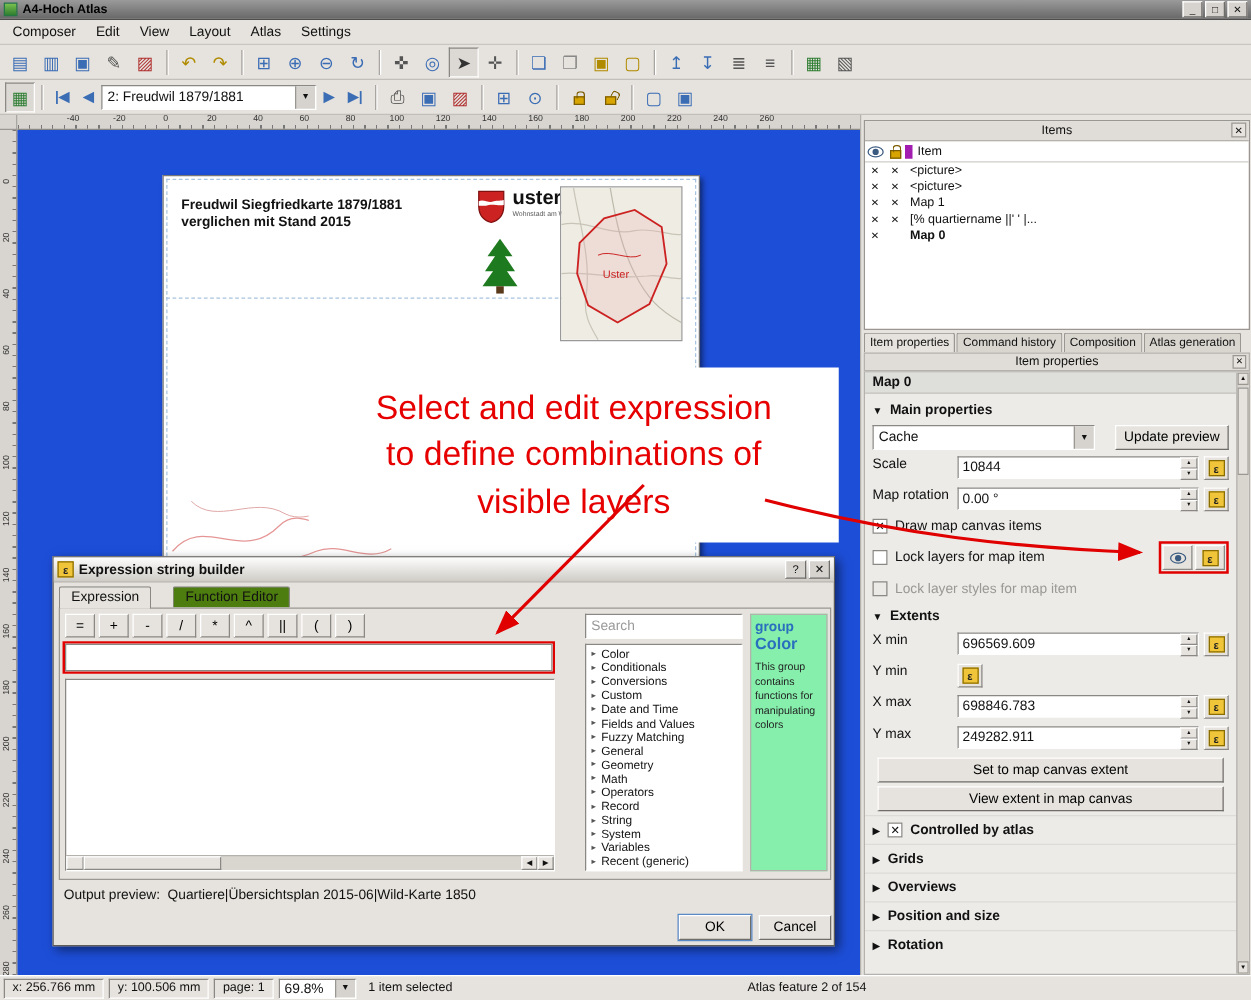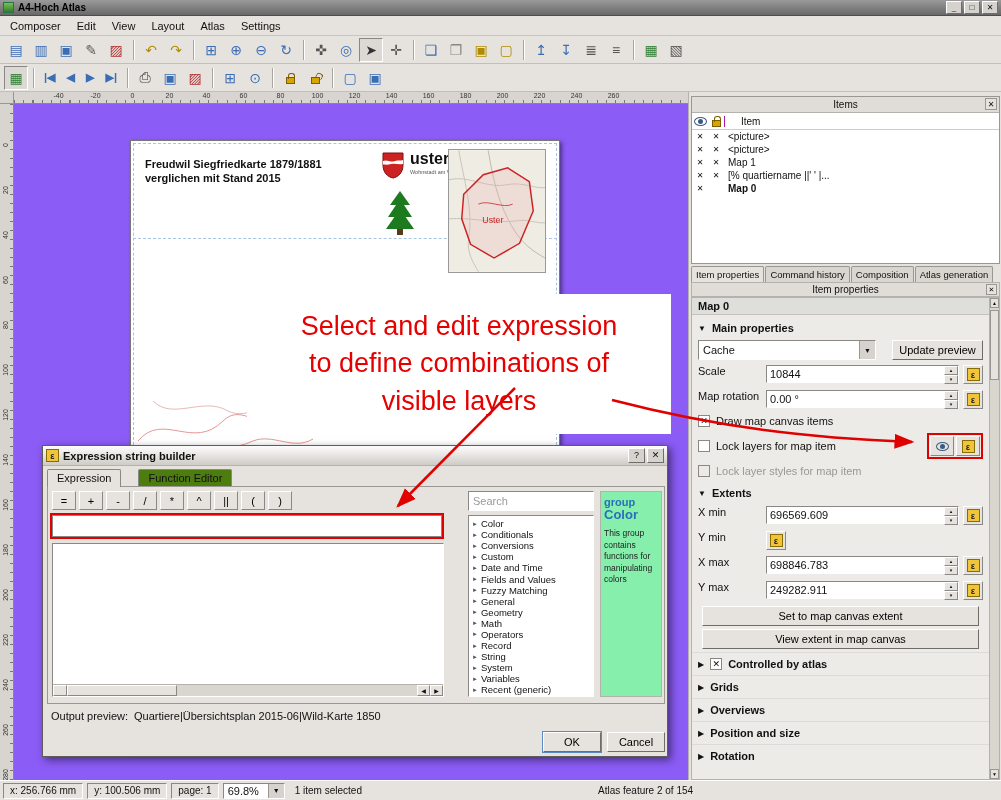--- a/index.html
+++ b/index.html
@@ -38,21 +38,21 @@
   .i-eye::after{content:"";position:absolute;left:3px;top:1px;width:5px;height:5px;background:#3a5a80;border-radius:50%;}
   .e{width:13px;height:13px;background:#f0c53a;border:1px solid #8a6d00;font-size:9px;line-height:12px;text-align:center;font-weight:bold;display:inline-block;color:#222;}
 
   
   .ruler-corner{position:absolute;left:0;top:92px;width:14px;height:12px;background:#d8d5d0;border-right:1px solid #9a9792;border-bottom:1px solid #9a9792;}
   .hruler{position:absolute;left:14px;top:92px;width:674px;height:12px;background-color:#d8d5d0;border-bottom:1px solid #8a8884;display:flex;padding-left:26px;overflow:hidden;background-image:repeating-linear-gradient(90deg,#777 0 1px,transparent 1px 9.25px);background-size:100% 3px;background-position:0 100%;background-repeat:no-repeat;}
   .hruler .rl{flex:0 0 37px;font-size:7px;color:#333;text-align:center;}
   .vruler{position:absolute;left:0;top:104px;width:14px;height:676px;background-color:#d8d5d0;border-right:1px solid #8a8884;display:flex;flex-direction:column;padding-top:36px;overflow:hidden;background-image:repeating-linear-gradient(180deg,#777 0 1px,transparent 1px 9px);background-size:3px 100%;background-position:100% 0;background-repeat:no-repeat;}
   .vruler .rl{flex:0 0 45px;font-size:7px;color:#333;display:flex;justify-content:center;}
   .vruler .rl span{transform:rotate(-90deg);display:block;height:10px;}
-  .canvas{position:absolute;left:14px;top:104px;width:674px;height:676px;background:#8b5cf6;overflow:hidden;}
+  .canvas{position:absolute;left:14px;top:104px;width:674px;height:676px;background:#1d4ed8;overflow:hidden;}
 
   
   .page{position:absolute;left:116px;top:36px;width:430px;height:612px;background:#fff;border:1px solid #777;box-shadow:2px 2px 4px rgba(0,0,0,.45);}
   .page::before{content:"";position:absolute;inset:2px;border:1px dashed #a8c4e0;pointer-events:none;}
   .guide-h{position:absolute;left:2px;right:2px;top:97px;border-top:1px dashed #a8c4e0;}
   .page-title{position:absolute;left:14px;top:16px;font-size:11px;font-weight:bold;line-height:1.3;}
   .uster-logo{position:absolute;left:250px;top:10px;display:flex;gap:5px;}
   .uster-name{font-size:16px;font-weight:bold;line-height:1;}
   .uster-sub{font-size:5.5px;color:#555;margin-top:2px;}
   .tree-svg{position:absolute;left:254px;top:48px;}
@@ -95,21 +95,21 @@
   .dlg-ok{position:absolute;left:500px;top:286px;width:58px;height:20px;outline:1px solid #5a8ac6;}
   .dlg-cancel{position:absolute;left:564px;top:286px;width:58px;height:20px;}
 
   
   .rightpanel{position:absolute;left:688px;top:92px;width:313px;height:688px;background:#e6e3de;border-left:1px solid #b5b2ad;}
   .items-panel{position:absolute;left:2px;top:4px;width:309px;height:168px;border:1px solid #9a9792;background:#fff;}
   .panel-titlebar{height:16px;background:#e0ddd8;border-bottom:1px solid #b5b2ad;display:flex;align-items:center;justify-content:center;font-size:10px;position:relative;}
   .panel-close{position:absolute;right:2px;top:1px;width:12px;height:12px;font-size:8px;line-height:11px;text-align:center;border:1px solid #9a9792;background:#e6e3de;}
   .items-header{display:flex;height:17px;border-bottom:1px solid #d0cdc8;align-items:center;font-size:10px;}
   .items-header .hc{width:16px;display:flex;justify-content:center;}
-  .items-header .hl{padding-left:16px;border-left:1px solid #a21caf;flex:1;}
+  .items-header .hl{padding-left:4px;border-left:6px solid #a21caf;flex:1;}
   .item-row{display:flex;height:13px;align-items:center;font-size:10px;}
   .item-row .cc{width:16px;text-align:center;font-size:8px;}
   .item-row .lbl{padding-left:4px;white-space:nowrap;overflow:hidden;}
   .item-row.bold .lbl{font-weight:bold;}
   .ptabs{position:absolute;left:0;top:174px;width:100%;display:flex;padding:0 2px;gap:1px;}
   .ptab{font-size:9.5px;padding:2px 4px;border:1px solid #9a9792;border-bottom:none;background:#d9d6d0;border-radius:2px 2px 0 0;white-space:nowrap;}
   .ptab.active{background:#e6e3de;}
   .props-titlebar{position:absolute;left:2px;top:190px;width:309px;height:15px;background:#e0ddd8;border:1px solid #b5b2ad;display:flex;align-items:center;justify-content:center;font-size:10px;}
   .props-close{position:absolute;right:2px;top:1px;width:11px;height:11px;font-size:7px;line-height:10px;text-align:center;border:1px solid #9a9792;background:#e6e3de;}
   .props{position:absolute;left:2px;top:205px;width:309px;height:483px;background:#ecebe8;border:1px solid #b5b2ad;overflow:hidden;padding-right:10px;}
@@ -272,20 +272,24 @@
       </span>
   </div>
 
   <div class="toolbar tb2">
     <button class="tbtn active">
         <span class="g" style="color:#2e7d32">▦</span>
       </button>
     <span class="tsep"></span>
     <button class="tbtn navbtn">|◀</button>
     <button class="tbtn navbtn">◀</button>
+    <span class="combo atlas-combo">
+      <span class="val">2: Freudwil 1879/1881</span>
+      <span class="dd">▼</span>
+    </span>
     <button class="tbtn navbtn">▶</button>
     <button class="tbtn navbtn">▶|</button>
     <span class="tsep"></span>
     <span class="tgroup">
         <button class="tbtn">
           <span class="g" style="color: rgb(68, 68, 68);">⎙</span>
         </button>
         <button class="tbtn">
           <span class="g" style="color: rgb(59, 109, 181);">▣</span>
         </button>

